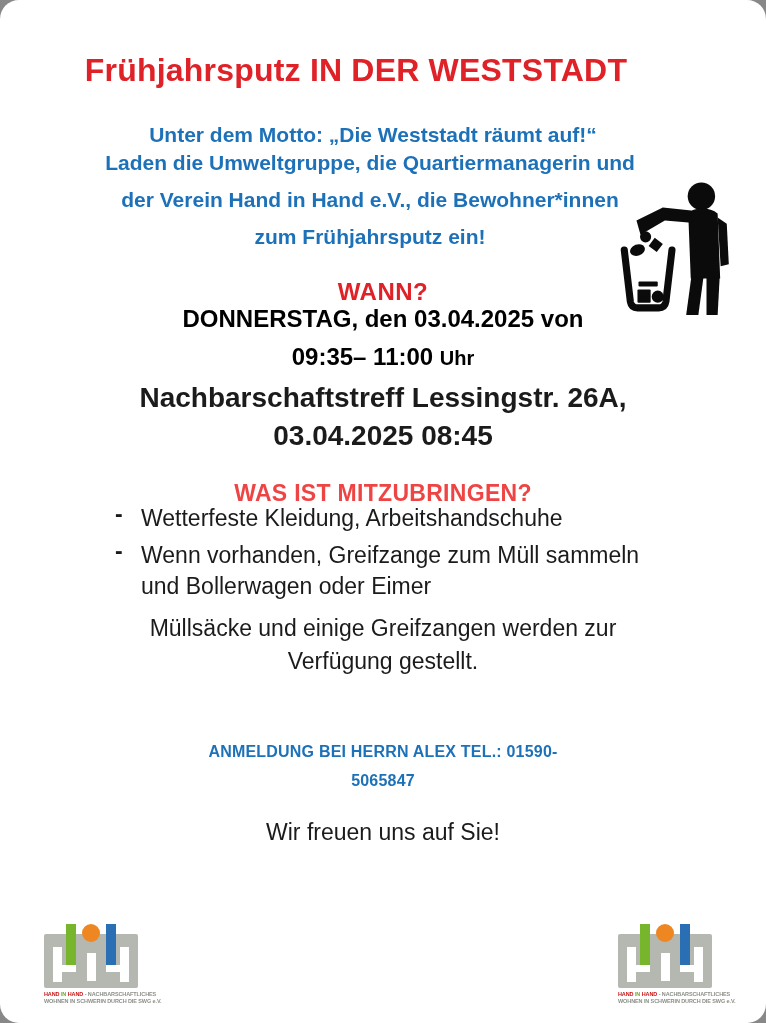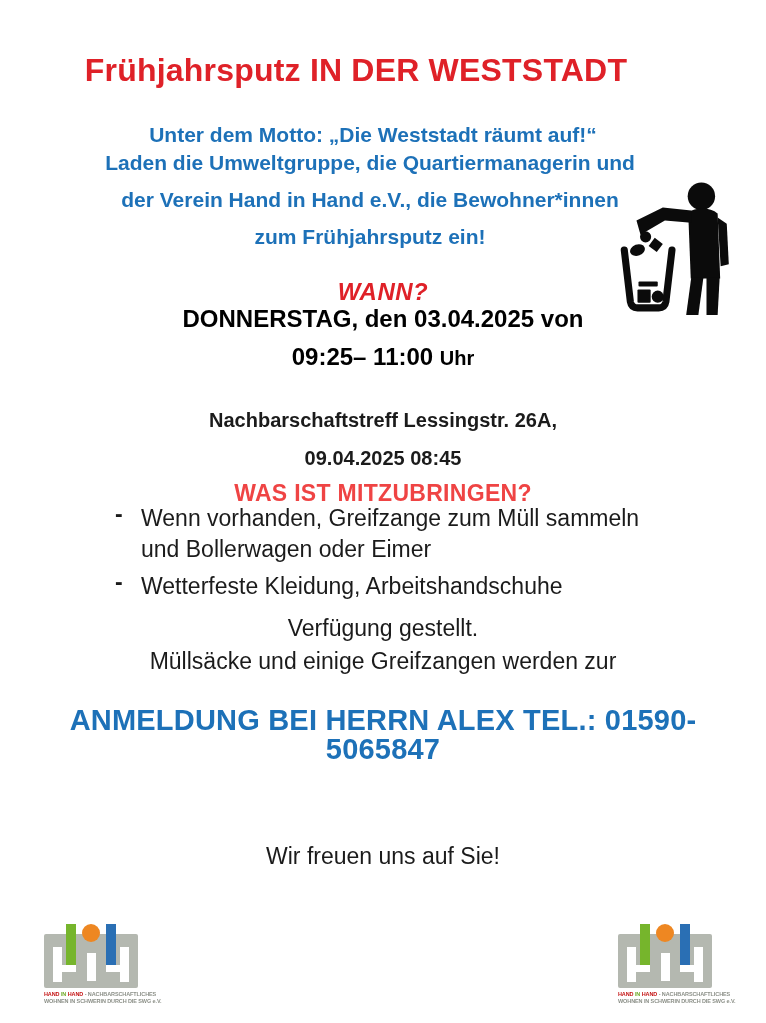--- a/index.html
+++ b/index.html
@@ -4,20 +4,21 @@
 <style>
   html,body { margin:0; padding:0; background:#888; }
   .page {
     position:relative;
     width:766px; height:1023px;
     margin:0 auto;
     background:#ffffff;
     font-family:"Liberation Sans", sans-serif;
     color:#1b1b1b;
     overflow:hidden;
+    border-radius:19px;
   }
   .block { position:absolute; left:0; right:0; text-align:center; }
 
   .title {
     top:31px;
     font-size:32px; font-weight:bold; color:#df2128;
     transform:translateX(-27px);
     letter-spacing:0.2px;
   }
   .motto {
@@ -28,31 +29,30 @@
   .invitation {
     top:144px;
     font-size:21px; font-weight:bold; color:#1d71b8;
     line-height:37px;
     transform:translateX(-13px);
   }
   .wann-heading {
     top:258px;
     font-size:24px; font-weight:bold; color:#df2128;
     letter-spacing:0.5px;
-    font-style:italic;
   }
   .when-block {
     top:300px;
     font-size:24px; font-weight:bold; color:#000000;
     line-height:38px;
   }
   .when-unit { font-size:20px;margin-top:32px; }
   .where-block {
-    top:401px;
-    font-size:20px; font-weight:bold; color:#1b1b1b;
+    top:379px;
+    font-size:28px; font-weight:bold; color:#1b1b1b;
     line-height:38px;
   }
   .bring-heading {
     top:461px;
     font-size:23px; font-weight:bold; color:#ef4444;
     letter-spacing:0.3px;
   }
   .bring-list {
     position:absolute; left:113px; top:503px; width:560px;
     margin:0; padding:0; list-style:none;
@@ -63,26 +63,26 @@
   .bring-list li::before {
     content:"-";
     position:absolute; left:2px; top:-4px;
     font-weight:600; font-size:23px;
   }
   .provided {
     top:612px;
     font-size:23px; line-height:33px; color:#1b1b1b;
   }
   .registration {
-    top:706px;
-    font-size:29px; font-weight:bold; color:#1d71b8;
+    top:737px;
+    font-size:16px; font-weight:bold; color:#1d71b8;
     line-height:29px; letter-spacing:0.2px;
   }
   .closing {
-    top:820px;
+    top:796px;
     font-size:23px; color:#1b1b1b;
   }
 
   
   .tidyman { position:absolute; left:612px; top:179px; width:124px; height:138px; }
 
   
   .hih-logo { position:absolute; width:106px; height:92px; }
   .hih-logo.left  { left:42px;  top:922px; }
   .hih-logo.right { left:616px; top:922px; }
@@ -119,40 +119,40 @@
     <div>Laden die Umweltgruppe, die Quartiermanagerin und</div>
     <div>der Verein Hand in Hand e.V., die Bewohner*innen</div>
     <div>zum Frühjahrsputz ein!</div>
   </div>
 
   <h2 class="block wann-heading">WANN?</h2>
 
   <div class="block when-block">
     <div>DONNERSTAG, den 03.04.2025 von</div>
     <div>
-      <span>09:25– 11:00</span>
+      <span>09:35– 11:00</span>
       <span class="when-unit">Uhr</span>
     </div>
   </div>
 
   <div class="block where-block">
     <div>Nachbarschaftstreff Lessingstr. 26A,</div>
-    <div>09.04.2025 08:45</div>
+    <div>03.04.2025 08:45</div>
   </div>
 
   <h2 class="block bring-heading">WAS IST MITZUBRINGEN?</h2>
 
   <ul class="bring-list">
+    <li>Wetterfeste Kleidung, Arbeitshandschuhe</li>
     <li>Wenn vorhanden, Greifzange zum Müll sammeln und Bollerwagen oder Eimer</li>
-    <li>Wetterfeste Kleidung, Arbeitshandschuhe</li>
   </ul>
 
   <div class="block provided">
+    <div>Müllsäcke und einige Greifzangen werden zur</div>
     <div>Verfügung gestellt.</div>
-    <div>Müllsäcke und einige Greifzangen werden zur</div>
   </div>
 
   <div class="block registration">
     <div>ANMELDUNG BEI HERRN ALEX TEL.: 01590-</div>
     <div>5065847</div>
   </div>
 
   <p class="block closing">Wir freuen uns auf Sie!</p>
 
   <svg class="tidyman" viewBox="0 0 122 136" aria-hidden="true">

